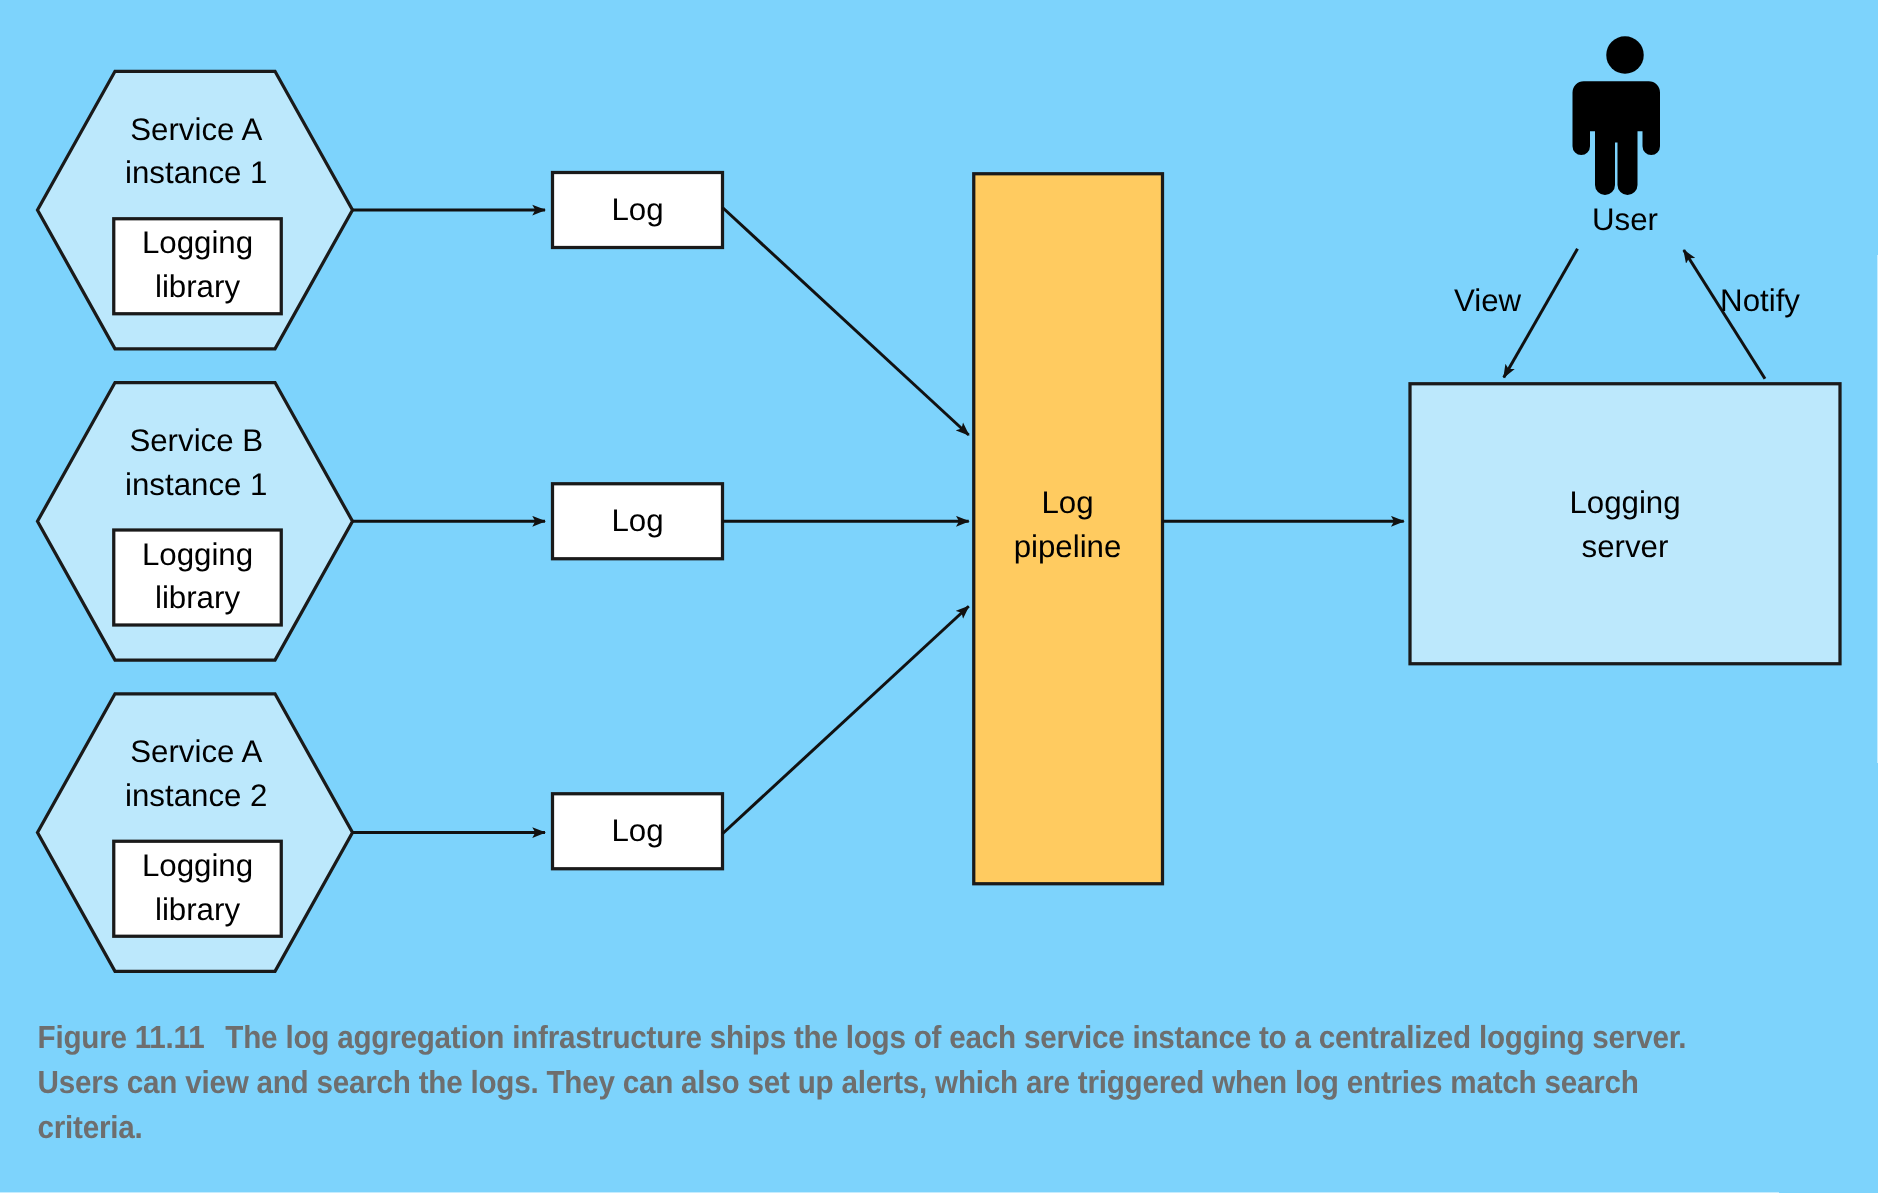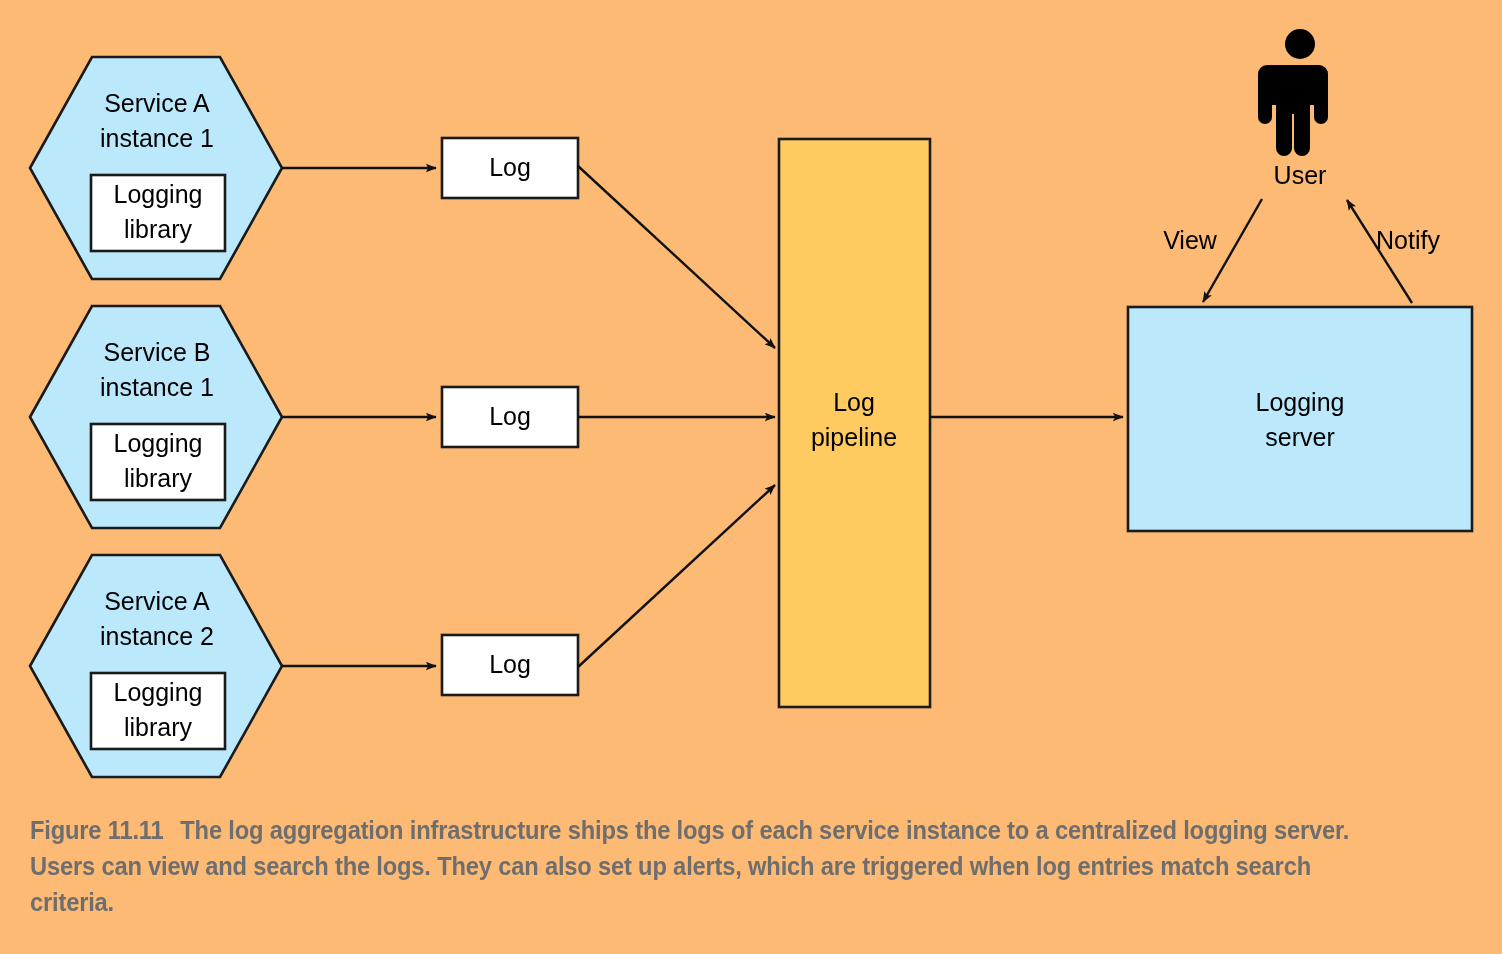--- a/index.html
+++ b/index.html
@@ -8,21 +8,21 @@
     padding: 0;
     background: #ffffff;
   }
   body {
     font-family: "Liberation Sans", sans-serif;
   }
   #page {
     position: relative;
     width: 1502px;
     height: 954px;
-    background: #fdba74;
+    background: #7dd3fc;
     overflow: hidden;
   }
   #diagram-svg {
     position: absolute;
     left: 0;
     top: 0;
     width: 1502px;
     height: 800px;
   }
   .node-label {

